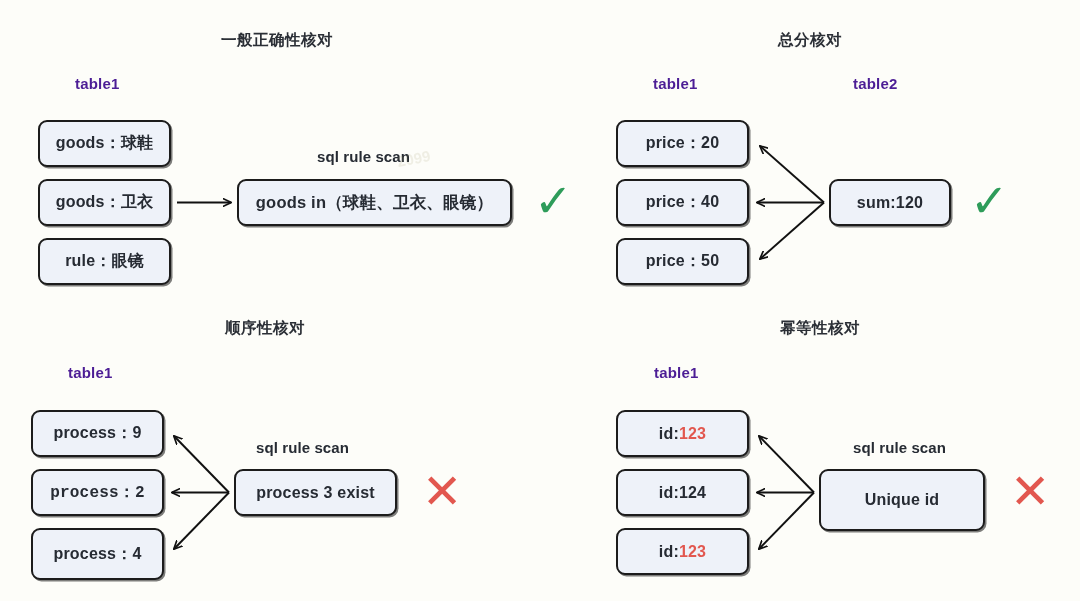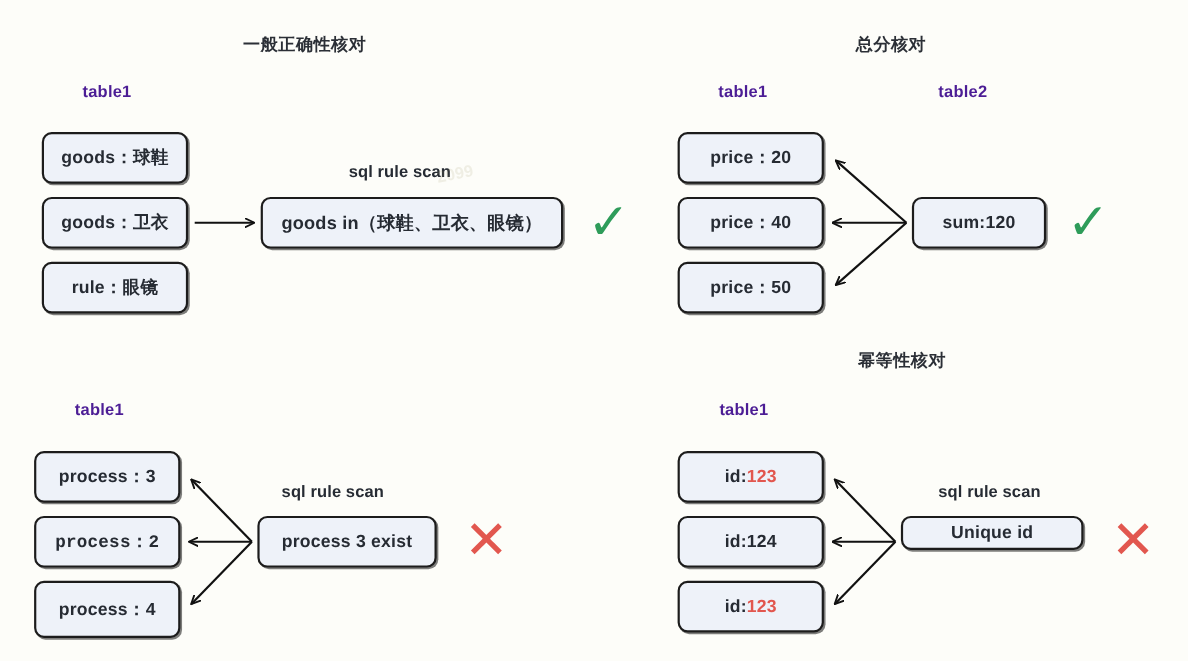--- a/index.html
+++ b/index.html
@@ -129,24 +129,25 @@
     <line x1="284" y1="202.5" x2="220" y2="146" stroke="#111" stroke-width="2" marker-end="url(#ah2)"></line>
     <line x1="284" y1="202.5" x2="217" y2="202.5" stroke="#111" stroke-width="2" marker-end="url(#ah2)"></line>
     <line x1="284" y1="202.5" x2="220" y2="259" stroke="#111" stroke-width="2" marker-end="url(#ah2)"></line>
   </svg>
 
   <div class="mark" style="left:430px;top:178px;font-size:46px;color:#2e9c5a;">✓</div>
 </div>
 
 <div class="quad" id="q3">
 
+  <div class="sec-title" style="left:190px;top:18px;width:150px;">顺序性核对</div>
 
   <div class="tbl-label" style="left:68px;top:64px;">table1</div>
 
-  <div class="nbox" style="left:31px;top:110px;width:133px;height:47px;">process：3</div>
+  <div class="nbox" style="left:31px;top:110px;width:133px;height:47px;">process：9</div>
   <div class="nbox" style="left:31px;top:169px;width:133px;height:47px;font-family:Liberation Mono, monospace;">process：2</div>
   <div class="nbox" style="left:31px;top:228px;width:133px;height:52px;">process：4</div>
 
   <div class="scan-label" style="left:256px;top:139px;">sql rule scan</div>
 
   <div class="nbox" style="left:234px;top:169px;width:163px;height:47px;">process 3  exist</div>
 
   <svg class="ovl">
     <defs>
       <marker id="ah3" markerWidth="9" markerHeight="9" refX="8" refY="4.5" orient="auto" markerUnits="userSpaceOnUse">
@@ -175,21 +176,21 @@
     <span>id:</span>
       <span>124</span>
   </div>
   <div class="nbox" style="left:76px;top:228px;width:133px;height:47px;">
     <span>id:</span>
       <span class="red">123</span>
   </div>
 
   <div class="scan-label" style="left:313px;top:139px;">sql rule scan</div>
 
-  <div class="nbox" style="left:279px;top:169px;width:166px;height:31px;">Unique id</div>
+  <div class="nbox" style="left:279px;top:169px;width:166px;height:62px;">Unique id</div>
 
   <svg class="ovl">
     <defs>
       <marker id="ah4" markerWidth="9" markerHeight="9" refX="8" refY="4.5" orient="auto" markerUnits="userSpaceOnUse">
         <path d="M0,0.6 L8.4,4.5 L0,8.4" fill="none" stroke="#111" stroke-width="1.7" stroke-linecap="round" stroke-linejoin="round"></path>
       </marker>
     </defs>
     <line x1="274" y1="192.5" x2="219" y2="136" stroke="#111" stroke-width="2" marker-end="url(#ah4)"></line>
     <line x1="274" y1="192.5" x2="217" y2="192.5" stroke="#111" stroke-width="2" marker-end="url(#ah4)"></line>
     <line x1="274" y1="192.5" x2="219" y2="249" stroke="#111" stroke-width="2" marker-end="url(#ah4)"></line>

